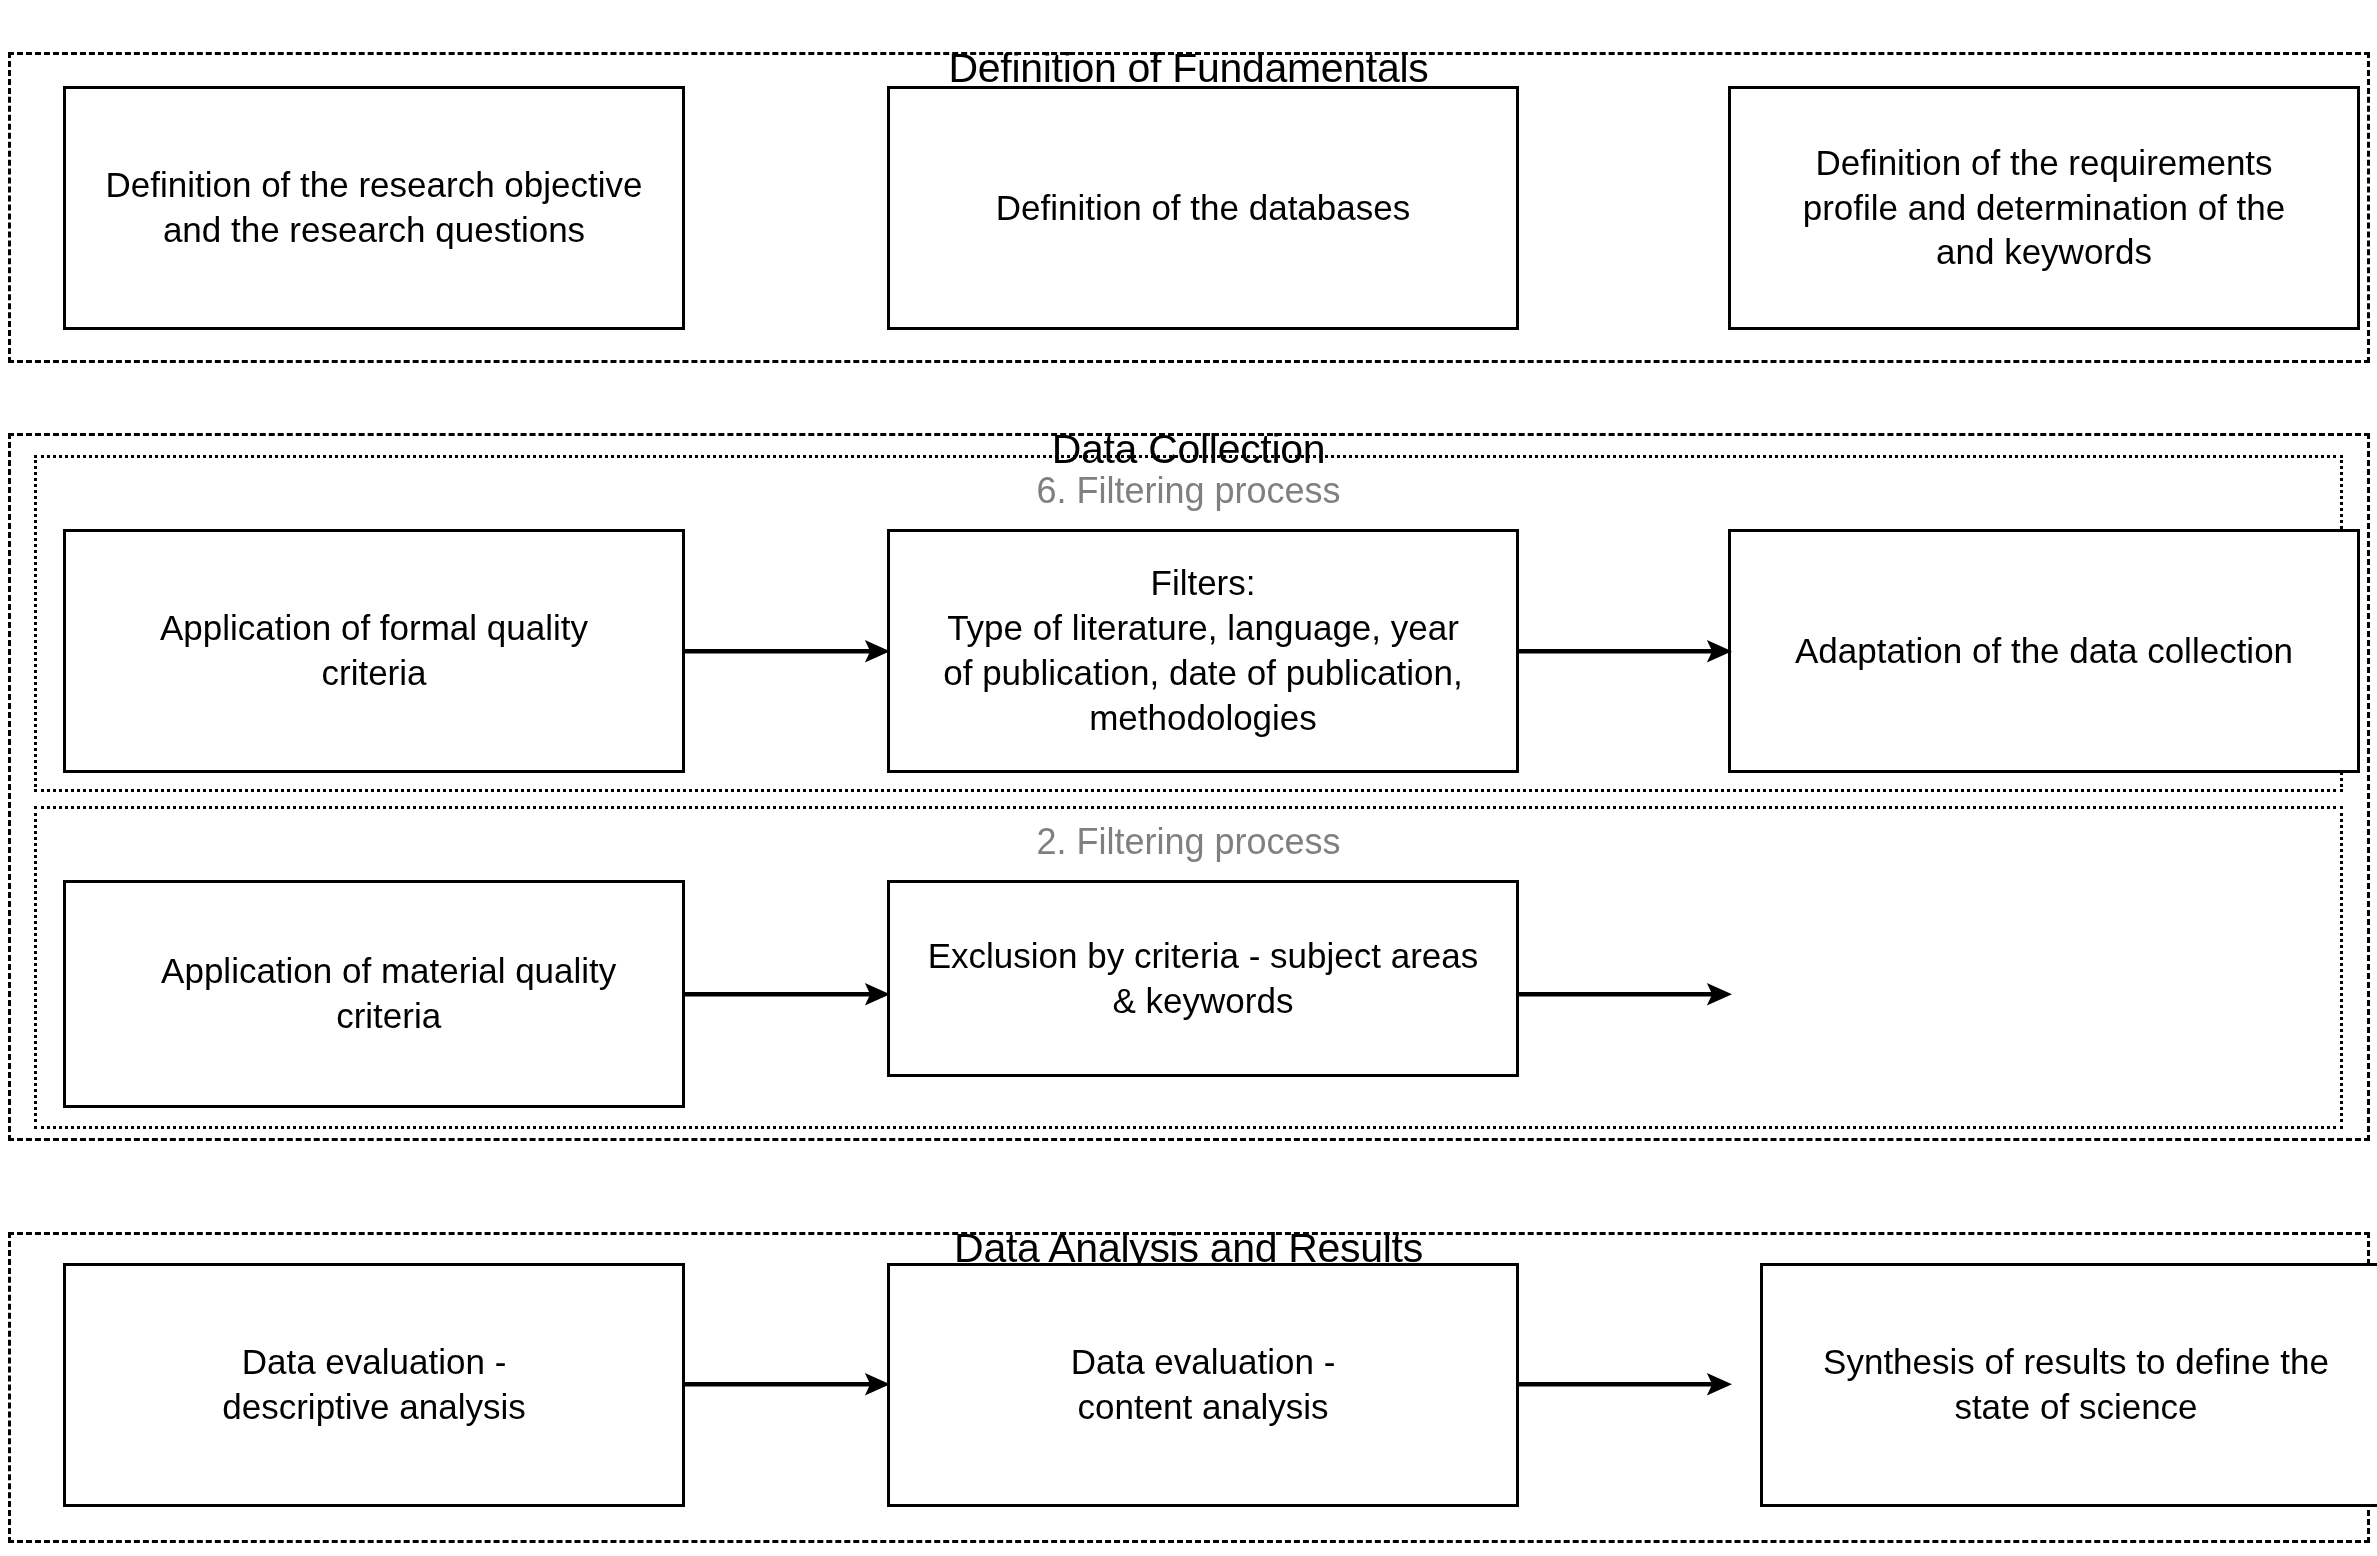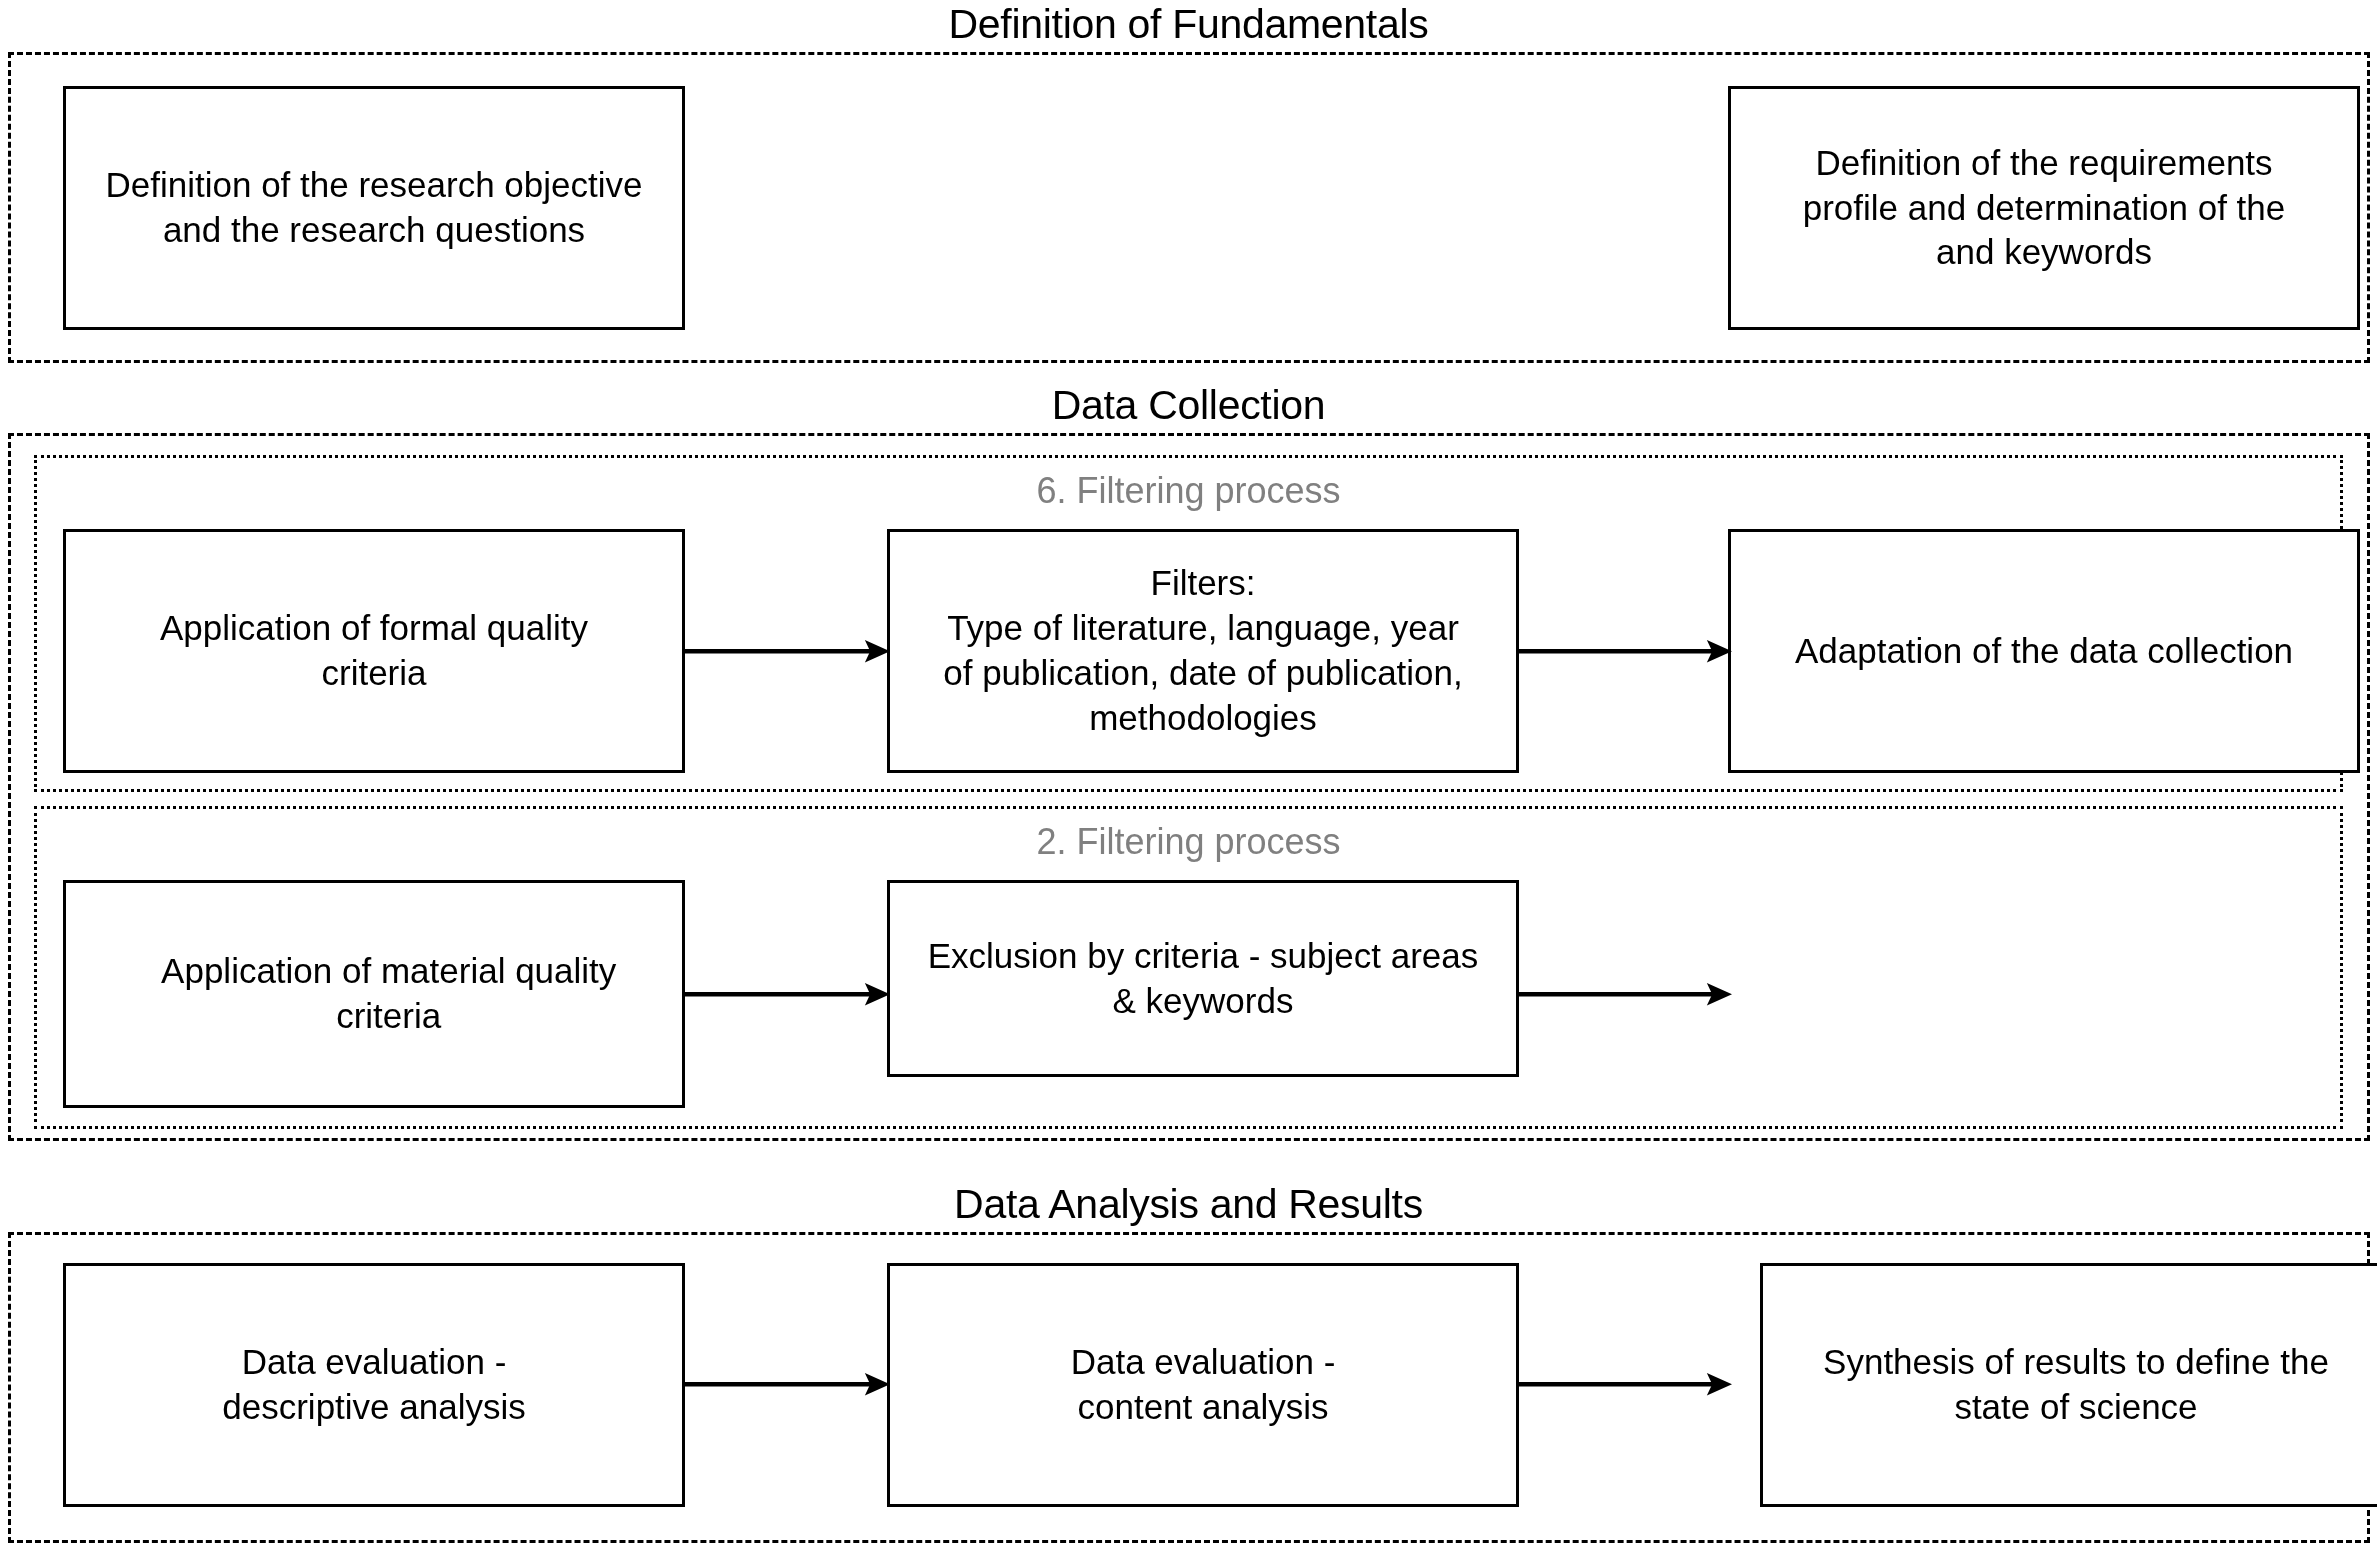--- a/index.html
+++ b/index.html
@@ -23,20 +23,21 @@
   .section-title {
     position: absolute;
     left: 0;
     width: 2377px;
     text-align: center;
     font-size: 41px;
     line-height: 1.0;
     color: #000000;
     font-weight: 400;
     letter-spacing: -0.3px;
+    margin-top: 44px;
   }
   .sub-title {
     position: absolute;
     width: 100%;
     text-align: center;
     font-size: 36px;
     line-height: 1.0;
     color: #808080;
     font-weight: 400;
   }
@@ -89,20 +90,23 @@
 
   <div class="section-title" style="top:4px;">Definition of Fundamentals</div>
 
   <div class="section-box" style="left:8px; top:52px; width:2362px; height:311px;"></div>
 
   <div class="node" style="left:63px; top:86px; width:622px; height:244px;">
     <span class="node-label">Definition of the research objective
 and the research questions</span>
   </div>
 
+  <div class="node" style="left:887px; top:86px; width:632px; height:244px;">
+    <span class="node-label">Definition of the databases</span>
+  </div>
 
   <div class="node" style="left:1728px; top:86px; width:632px; height:244px;">
     <span class="node-label">Definition of the requirements
 profile and determination of the
 and keywords</span>
   </div>
 
   <div class="section-title" style="top:385px;">Data Collection</div>
 
   <div class="section-box" style="left:8px; top:433px; width:2362px; height:708px;"></div>

